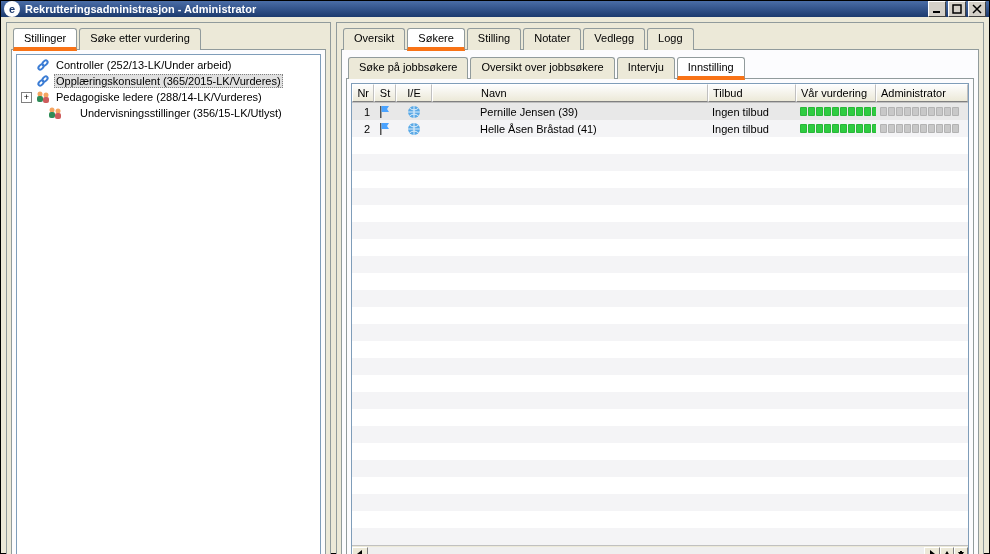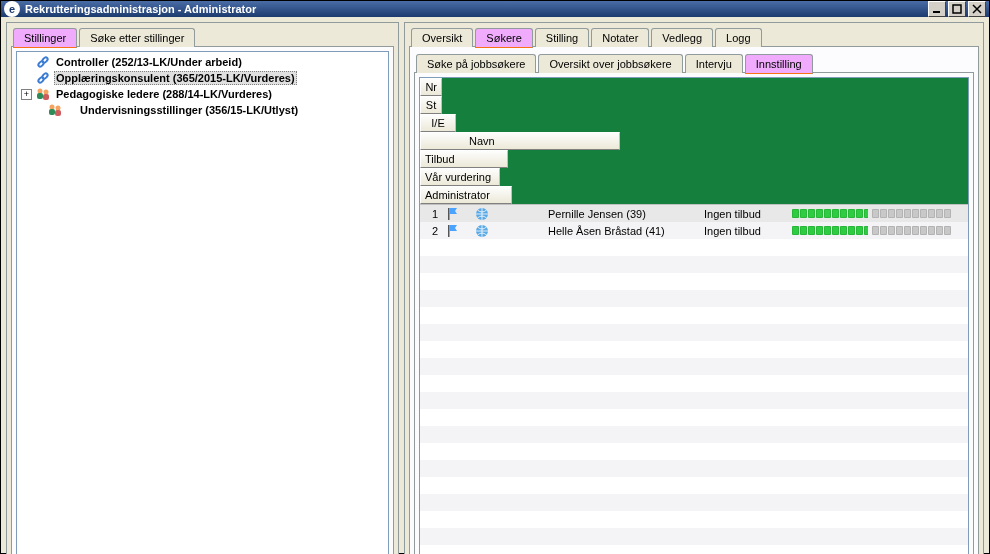--- a/index.html
+++ b/index.html
@@ -13,45 +13,45 @@
   .win-btn { width:18px; height:16px; background:#d4d0c8; border:1px solid #fff; border-right-color:#404040; border-bottom-color:#404040; display:flex; align-items:center; justify-content:center; }
   .win-btn svg { width:10px; height:10px; }
   .client { flex:1; display:flex; padding:5px; gap:5px; }
 
   .panel { border:1px solid #919b9c; background:#ece9d8; display:flex; flex-direction:column; padding:4px; }
   .left-panel { width:393px; }
   .right-panel { flex:1; }
 
   .tabstrip { display:flex; position:relative; top:1px; z-index:2; padding-left:2px; }
   .tab { padding:3px 10px 3px 10px; border:1px solid #919b9c; border-bottom:none; background:#ece9d8; margin-right:2px; border-radius:3px 3px 0 0; cursor:default; font-size:11px; position:relative; }
-  .tab.active { background:#f0abfc; border-bottom:1px solid #f97316; margin-bottom:-1px; z-index:3; }
+  .tab.active { background:#ffffff; border-bottom:4px solid #f97316; margin-bottom:-1px; z-index:3; }
   .tab-body { flex:1; border:1px solid #919b9c; background:#fcfcfe; display:flex; flex-direction:column; padding:4px; min-height:0; }
 
   .tree { flex:1; border:1px solid #7f9db9; background:#fff; overflow:auto; padding:2px 0; }
   .tree-row { display:flex; align-items:center; height:16px; padding-left:4px; white-space:nowrap; }
   .tree-row.sel .label { background:#e0e0e0; border:1px dotted #808080; padding:0 1px; }
-  .tree-row .label { padding:0 2px;font-weight:bold; }
+  .tree-row .label { padding:0 2px; }
   .exp { width:11px; height:11px; border:1px solid #808080; background:#fff; display:flex; align-items:center; justify-content:center; font-size:9px; line-height:1; margin-right:3px; cursor:pointer; }
   .exp.blank { border:none; background:transparent; }
   .ticon { width:16px; height:16px; margin-right:3px; display:flex; align-items:center; justify-content:center; }
 
   .subtabstrip { display:flex; padding-left:2px; margin-top:2px; position:relative; top:1px; z-index:2; }
 
   .grid-wrap { flex:1; border:1px solid #7f9db9; background:#fff; display:flex; flex-direction:column; min-height:0; position:relative; }
-  .grid-head { display:flex; background:#15803d; border-bottom:1px solid #c0c0c0;flex-direction:column; }
+  .grid-head { display:flex; background:#bef264; border-bottom:1px solid #c0c0c0; }
   .gh { border-right:1px solid #c0c0c0; border-bottom:1px solid #808080; border-top:1px solid #fff; border-left:1px solid #fff; padding:2px 4px; font-size:11px; background:linear-gradient(#fdfdfd,#ece9d8); height:18px; display:flex; align-items:center; }
   .grid-body { flex:1; overflow:auto; }
   .gr { display:flex; height:17px; align-items:center; }
   .gr:nth-child(even) { background:#f4f4f6; }
   .gr.sel { background:#e8e8e8; }
   .gc { padding:0 4px; font-size:11px; display:flex; align-items:center; height:100%; white-space:nowrap; overflow:hidden; }
   .col-nr   { width:22px;  justify-content:flex-end; }
   .col-st   { width:22px;  justify-content:center; }
   .col-ie   { width:36px;  justify-content:center; }
-  .col-navn { width:200px;padding-left:48px; }
+  .col-navn { width:276px;padding-left:48px; }
   .col-tilb { width:88px;  }
   .col-vur  { width:80px;  }
   .col-sam  { width:92px;  }
 
   .bars { display:flex; gap:1px; }
   .bar { width:7px; height:9px; border-radius:1px; }
   .bar.g { background:#2ecc40; box-shadow:inset 0 0 0 1px rgba(0,0,0,.1); }
   .bar.x { background:#c8c8c8; box-shadow:inset 0 0 0 1px rgba(0,0,0,.1); }
 
   .hscroll { height:16px; border-top:1px solid #c0c0c0; background:#ece9d8; display:flex; align-items:center; }
@@ -85,21 +85,21 @@
           </svg>
         </div>
     </div>
   </div>
 
   <div class="client">
 
     <div class="panel left-panel">
       <div class="tabstrip">
         <div id="lt0" class="tab active"><span>Stillinger</span></div>
-        <div id="lt1" class="tab"><span>Søke etter stillinger</span></div>
+        <div id="lt1" class="tab"><span>Søke etter vurdering</span></div>
       </div>
       <div class="tab-body">
         <div class="tree" id="tree">
             <div class="tree-row" style="padding-left: 4px;">
               <div class="exp blank"></div>
               <div class="ticon">
                 <svg width="14" height="14">
                   <g stroke="#3b7cd4" stroke-width="2" fill="none">
                     <ellipse cx="5" cy="9" rx="3" ry="2" transform="rotate(-45 5 9)"></ellipse>
                     <ellipse cx="9" cy="5" rx="3" ry="2" transform="rotate(-45 9 5)"></ellipse>

